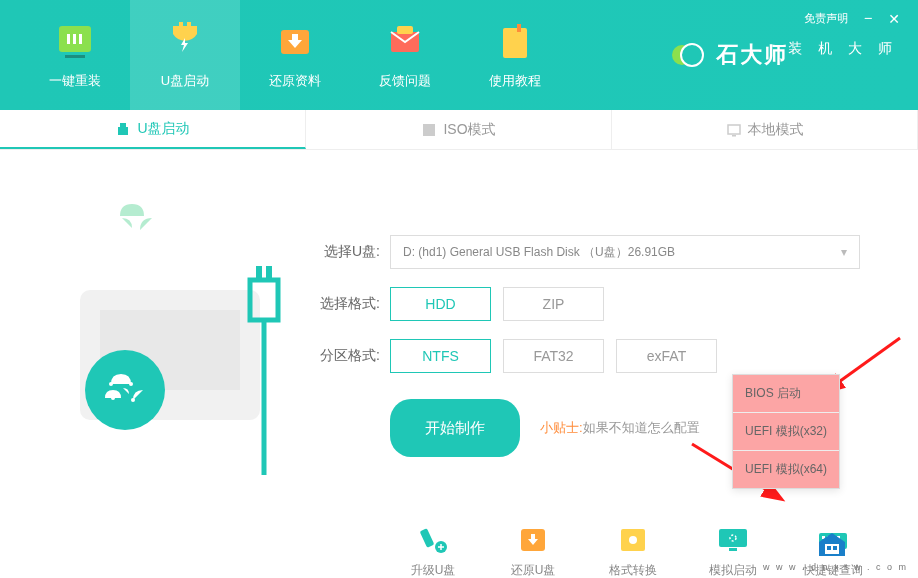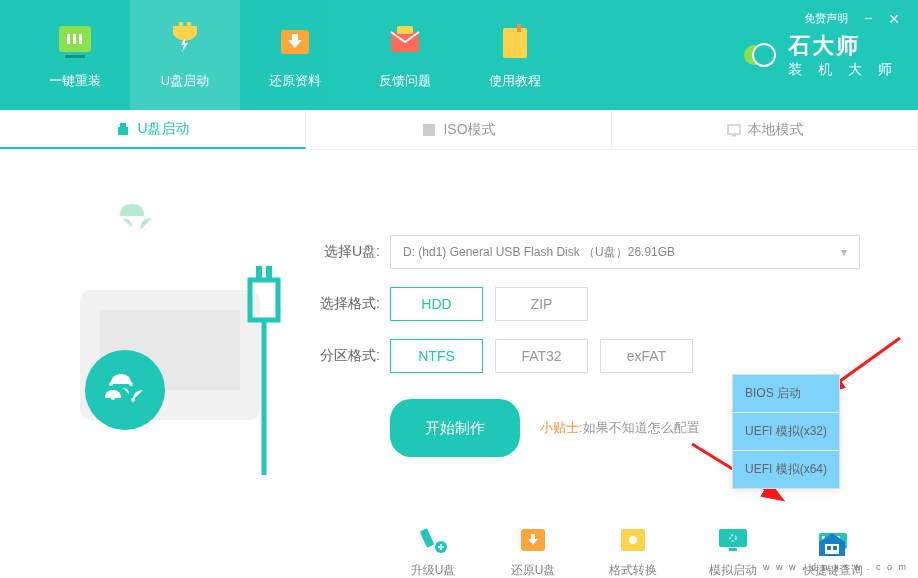--- a/index.html
+++ b/index.html
@@ -5,49 +5,49 @@
 * { margin: 0; padding: 0; box-sizing: border-box; font-family: "Microsoft YaHei", sans-serif; }
 body { width: 918px; height: 578px; background: #fff; position: relative; overflow: hidden; }
 
 .header { height: 110px; background: linear-gradient(to right, #1fc7b6, #1fc8b8); display: flex; align-items: center; padding: 0 20px; position: relative; }
 .nav-item { width: 110px; height: 110px; display: flex; flex-direction: column; align-items: center; justify-content: center; cursor: pointer; color: #fff; font-size: 13px; }
 .nav-item.active { background: rgba(255,255,255,0.15); }
 .nav-icon { width: 44px; height: 44px; margin-bottom: 8px; display: flex; align-items: center; justify-content: center; }
 .header-right { position: absolute; right: 20px; top: 50%; transform: translateY(-50%); display: flex; align-items: center; }
 .brand { display: flex; align-items: center; color: #fff; }
 .brand-logo { width: 36px; height: 36px; margin-right: 10px; }
-.brand-text { display: flex; flex-direction: column; }
+.brand-text { display: flex; flex-direction: row; }
 .brand-title { font-size: 22px; font-weight: bold; letter-spacing: 2px; }
 .brand-sub { font-size: 14px; letter-spacing: 6px; }
 .win-controls { position: absolute; top: 8px; right: 18px; display: flex; gap: 12px; color: #fff; font-size: 11px; align-items: center; }
 
 .tabs { height: 40px; display: flex; border-bottom: 1px solid #eee; }
 .tab { flex: 1; display: flex; align-items: center; justify-content: center; font-size: 14px; color: #999; border-right: 1px solid #eee; cursor: pointer; }
 .tab.active { color: #1fc7b6; border-bottom: 2px solid #1fc7b6; }
 .tab-icon { margin-right: 6px; }
 
 .content { display: flex; padding: 30px 30px 10px 30px; }
 .illust { width: 270px; position: relative; }
 .form { flex: 1; padding-top: 55px; }
 .form-row { display: flex; align-items: center; margin-bottom: 18px; }
 .form-label { width: 80px; text-align: right; color: #666; font-size: 14px; margin-right: 10px; }
 .select { flex: 1; max-width: 470px; height: 34px; border: 1px solid #ddd; padding: 0 12px; display: flex; align-items: center; justify-content: space-between; color: #888; font-size: 12px; font-family: monospace; cursor: pointer; }
-.opt-btn { width: 93px; height: 34px; border: 1px solid #ddd; display: flex; align-items: center; justify-content: center; font-size: 14px; color: #999; margin-right: 12px; cursor: pointer; }
+.opt-btn { width: 101px; height: 34px; border: 1px solid #ddd; display: flex; align-items: center; justify-content: center; font-size: 14px; color: #999; margin-right: 12px; cursor: pointer; }
 .opt-btn.selected { border-color: #1fc7b6; color: #1fc7b6; }
 .start-btn { width: 130px; height: 58px; background: #1fc7b6; border-radius: 21px; color: #fff; display: flex; align-items: center; justify-content: center; font-size: 15px; cursor: pointer; margin-left: 0; }
 .tip-row { display: flex; align-items: center; margin-left: 20px; }
 .tip-label { color: #ff8c3a; font-size: 13px; }
 .tip-text { color: #999; font-size: 13px; }
 
 .bottom-actions { display: flex; justify-content: flex-end; gap: 30px; padding: 20px 50px; }
 .action { width: 70px; display: flex; flex-direction: column; align-items: center; cursor: pointer; }
 .action-icon { width: 40px; height: 32px; margin-bottom: 6px; display: flex; align-items: center; justify-content: center; }
 .action-label { font-size: 12px; color: #888; }
 
-.popup { position: absolute; right: 78px; top: 374px; width: 108px; background: #7dd3fc; border: 1px solid #ddd; box-shadow: 0 2px 8px rgba(0,0,0,0.1); z-index: 10; }
+.popup { position: absolute; right: 78px; top: 374px; width: 108px; background: #fca5a5; border: 1px solid #ddd; box-shadow: 0 2px 8px rgba(0,0,0,0.1); z-index: 10; }
 .popup-item { padding: 10px 12px; font-size: 12px; color: #666; border-bottom: 1px solid #eee; cursor: pointer; }
 .popup-item:last-child { border-bottom: none; }
 
 .arrow { position: absolute; pointer-events: none; z-index: 5; }
 .arrow svg { overflow: visible; }
 
 .watermark { position: absolute; right: 10px; bottom: 6px; display: flex; flex-direction: column; align-items: center; z-index: 20; }
 .wm-name { color: #1a7fc9; font-size: 22px; font-weight: bold; font-style: italic; letter-spacing: 1px; }
 .wm-url { color: #777; font-size: 9px; letter-spacing: 2px; }
 .wm-icon { width: 32px; height: 32px; margin-right: 6px; }

